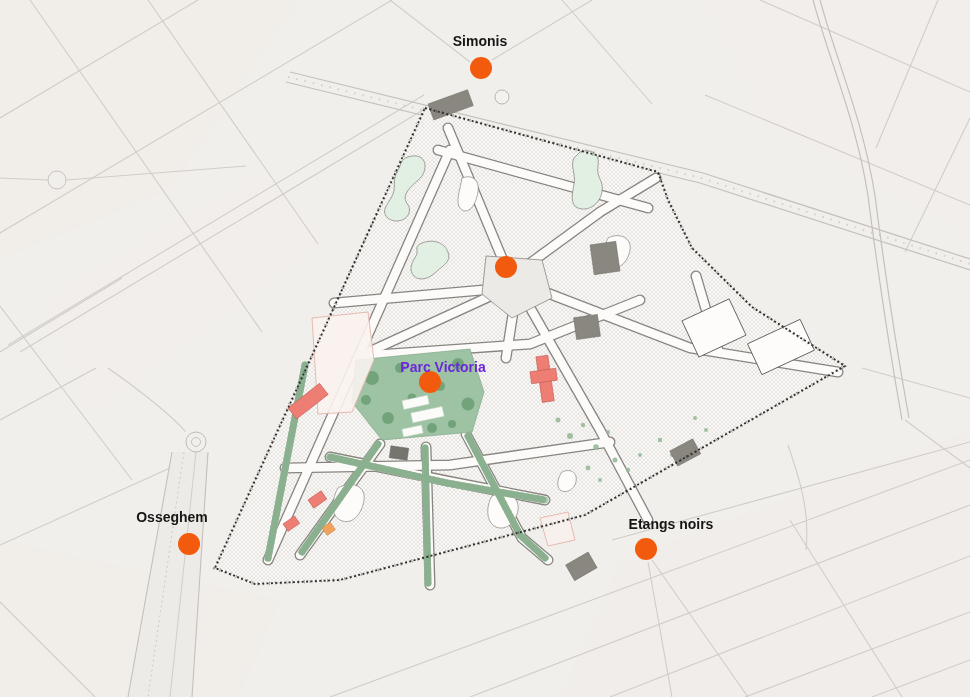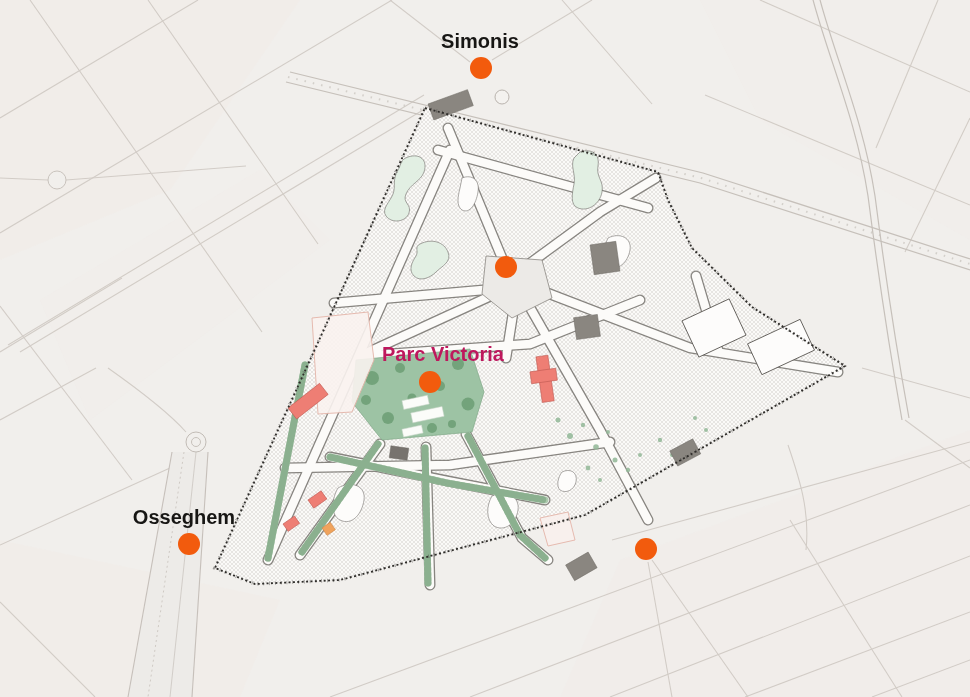--- a/index.html
+++ b/index.html
@@ -12,21 +12,21 @@
   .markers{position:absolute;left:0;top:0;width:100%;height:100%;}
   .marker{position:absolute;left:0;top:0;width:100%;height:100%;pointer-events:none;}
   .marker .dot{
     position:absolute;width:22px;height:22px;border-radius:50%;
     transform:translate(-50%,-50%);
     box-shadow:0 0 0 0 rgba(0,0,0,0);
     pointer-events:auto;cursor:default;
   }
   .marker .lbl{
     position:absolute;transform:translate(-50%,-50%);
-    font-size:20px;font-weight:700;letter-spacing:0px;white-space:nowrap;
+    font-size:14px;font-weight:700;letter-spacing:0px;white-space:nowrap;
     pointer-events:auto;
     text-align:right;
   }
 </style>
 </head>
 <body>
 
 <div class="stage">
 
 <svg width="970" height="697" viewBox="0 0 970 697">
@@ -259,24 +259,25 @@
 <div class="markers">
   <div class="marker">
     <div class="dot" style="left: 481px; top: 68px; background: rgb(242, 91, 13);"></div>
     <div class="lbl" style="left: 480px; top: 41px; color: rgb(23, 22, 20);">Simonis</div>
   </div>
   <div class="marker">
     <div class="dot" style="left: 506px; top: 267px; background: rgb(242, 91, 13);"></div>
   </div>
   <div class="marker">
     <div class="dot" style="left: 430px; top: 382px; background: rgb(242, 91, 13);"></div>
-    <div class="lbl" style="left: 443px; top: 354px; color: #be185d;">Parc Victoria</div>
+    <div class="lbl" style="left: 443px; top: 367px; color: #6d28d9;">Parc Victoria</div>
   </div>
   <div class="marker">
     <div class="dot" style="left: 189px; top: 544px; background: rgb(242, 91, 13);"></div>
-    <div class="lbl" style="left: 184px; top: 517px; color: rgb(23, 22, 20);">Osseghem</div>
+    <div class="lbl" style="left: 172px; top: 517px; color: rgb(23, 22, 20);">Osseghem</div>
   </div>
   <div class="marker">
     <div class="dot" style="left: 646px; top: 549px; background: rgb(242, 91, 13);"></div>
+    <div class="lbl" style="left: 671px; top: 524px; color: rgb(23, 22, 20);">Etangs noirs</div>
   </div>
 </div>
 
 </div>
 
 </body></html>

